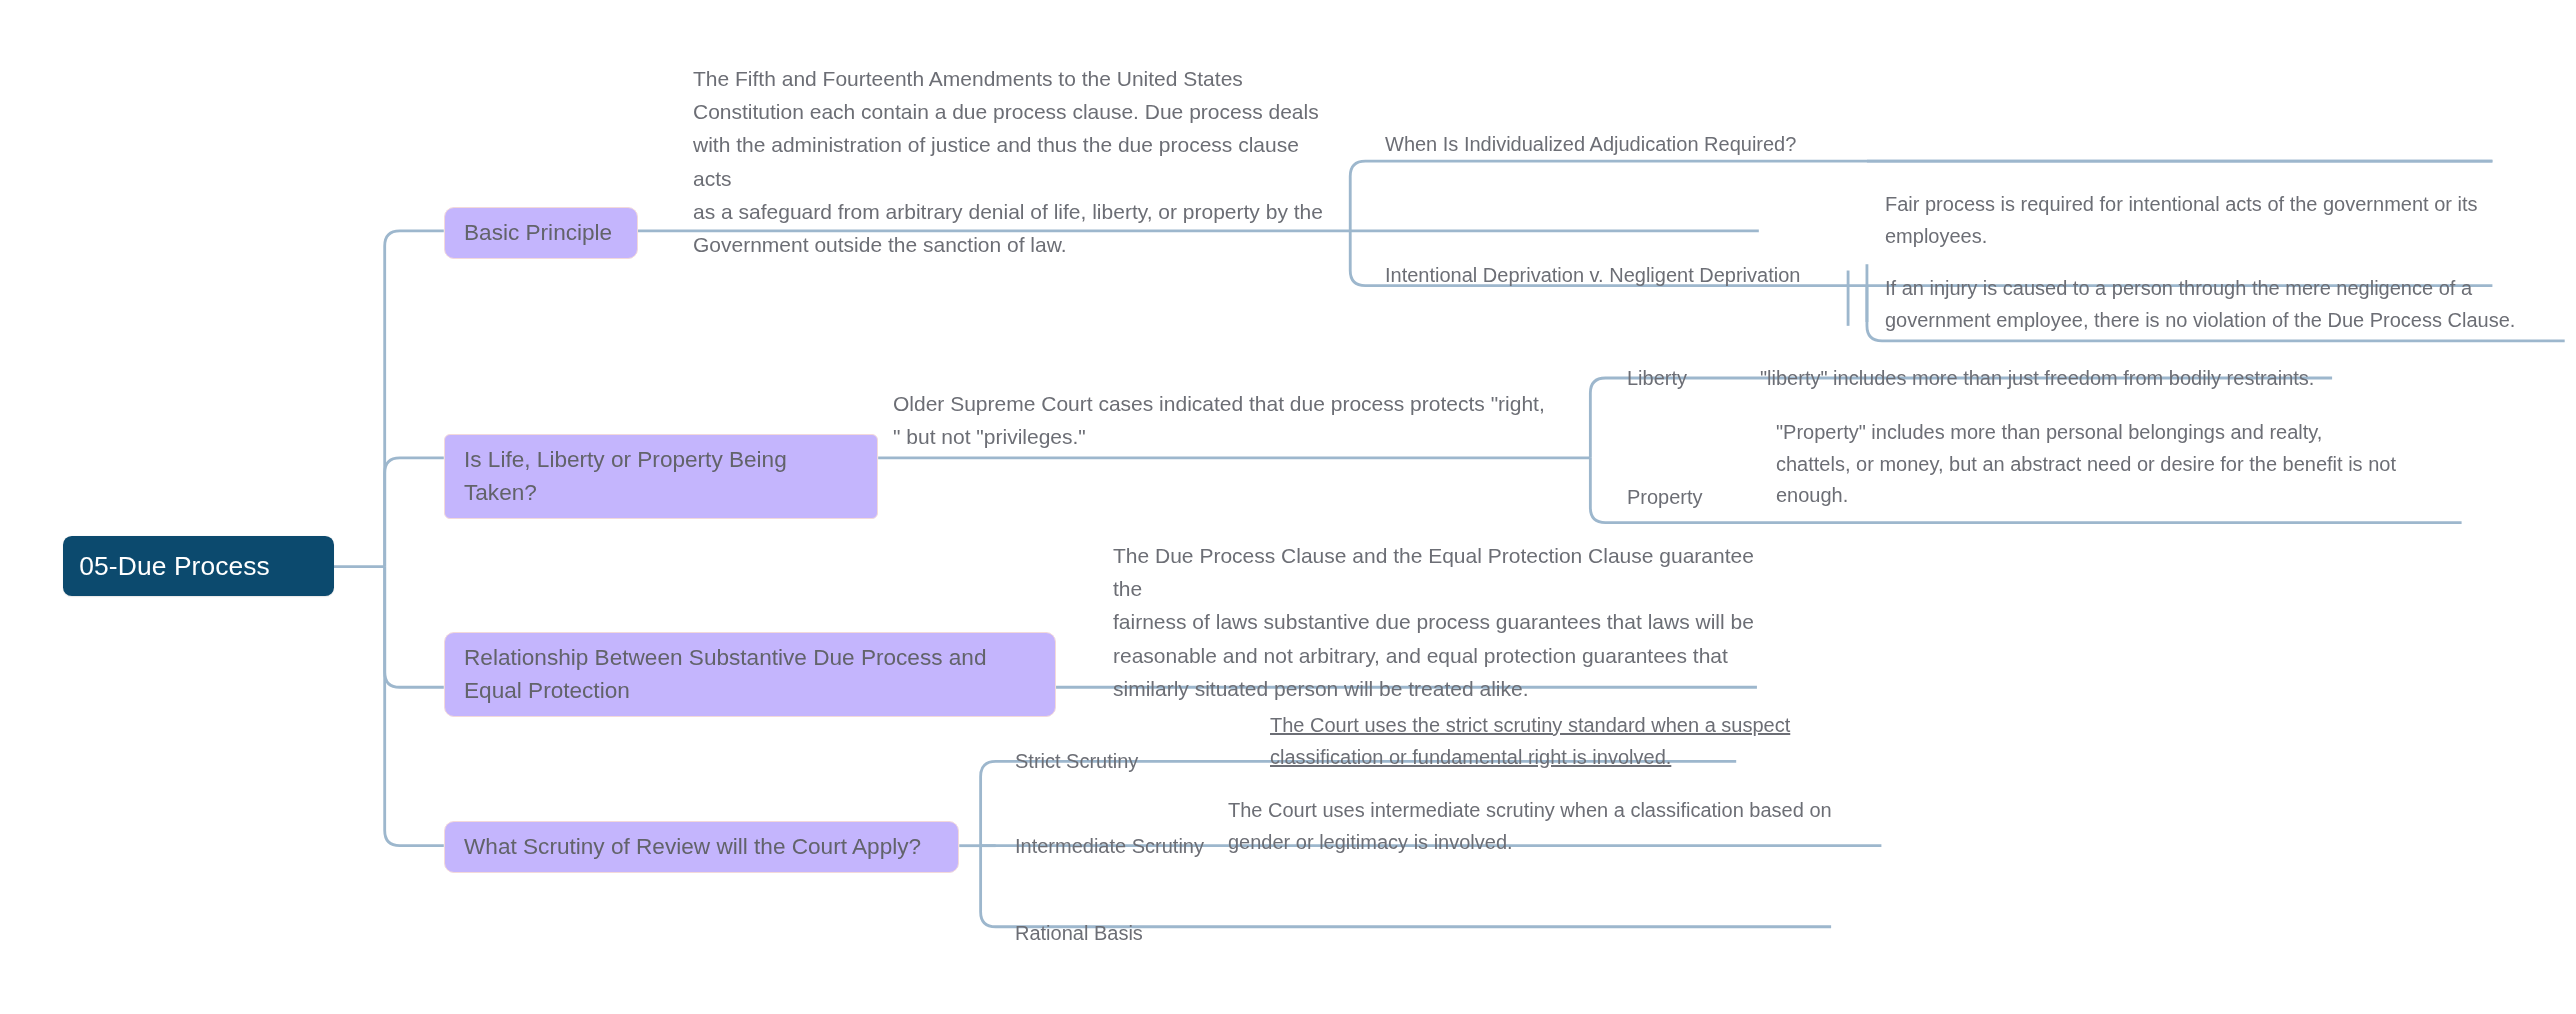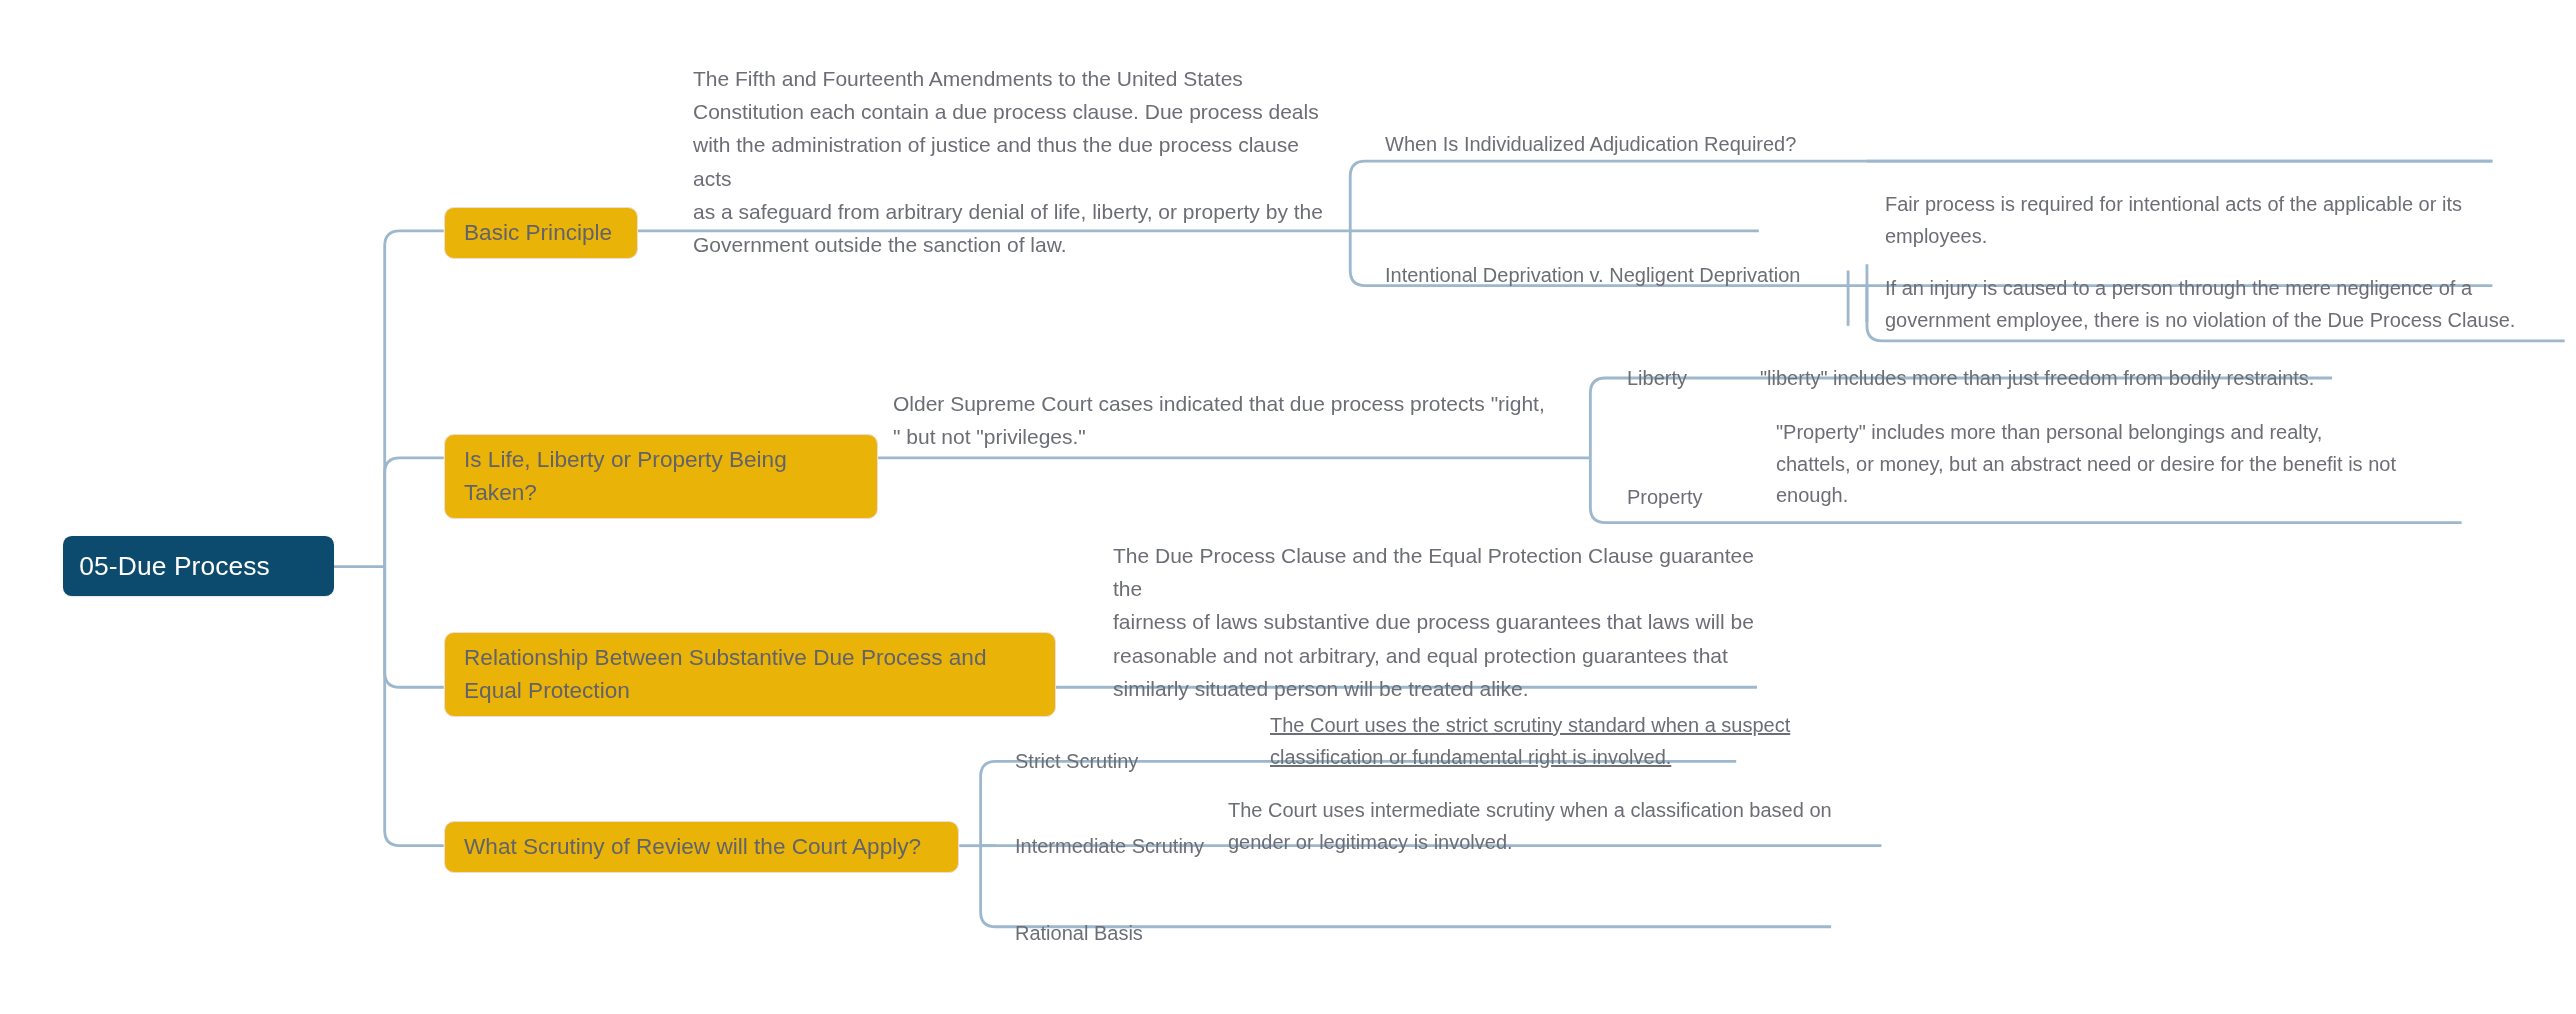--- a/index.html
+++ b/index.html
@@ -43,21 +43,21 @@
     padding: 0 16.3px;
     height: 60px;
     display: flex;
     align-items: center;
     justify-content: flex-start;
     box-shadow: 0 0.6px 1.3px rgba(0,0,0,0.10);
   }
 
   
   .l1-node {
-    background: #eab308;
+    background: #c4b5fd;
     border: 0.9px solid #f3d9da;
     border-radius: 10px;
     color: #62636a;
     font-size: 22.6px;
     line-height: 1.45;
     padding: 8.8px 19px;
   }
 
   
   .plain {
@@ -139,30 +139,30 @@
   <div class="node label" style="left:1385px; top:129px; width:427px;">
     <span>When Is Individualized Adjudication Required?</span>
   </div>
 
 
   <div class="node label" style="left:1385px; top:260px; width:440px;">
     <span>Intentional Deprivation v. Negligent Deprivation</span>
   </div>
 
   <div class="node plain-sm" style="left:1885px; top:189px; width:629px;">
-    <span>Fair process is required for intentional acts of the applicable or its
+    <span>Fair process is required for intentional acts of the government or its
 employees.</span>
   </div>
 
   <div class="node plain-sm" style="left:1885px; top:273px; width:685px;">
     <span>If an injury is caused to a person through the mere negligence of a
 government employee, there is no violation of the Due Process Clause.</span>
   </div>
 
-  <div class="node l1-node" style="left:444px; top:434px; width:434px;">
+  <div class="node l1-node" style="left:444px; top:434px; width:434px;border-radius:6px;">
     <span>Is Life, Liberty or Property Being Taken?</span>
   </div>
 
   <div class="node plain" style="left:893px; top:387px; width:685px;">
     <span>Older Supreme Court cases indicated that due process protects "right,
 " but not "privileges."</span>
   </div>
 
   <div class="node label" style="left:1627px; top:363px; width:138px;">
     <span>Liberty</span>

